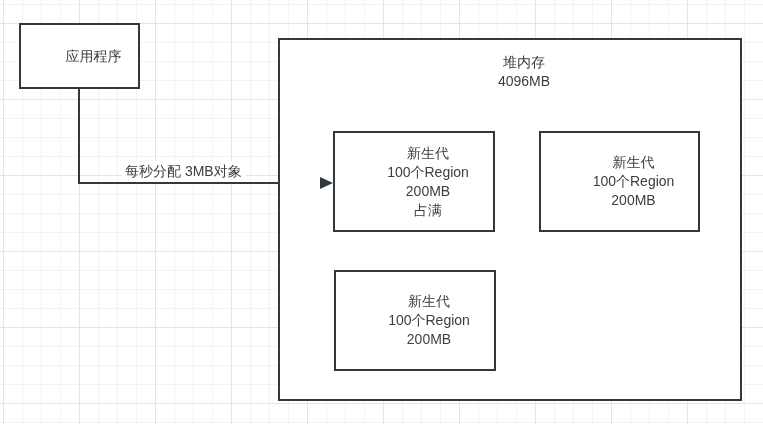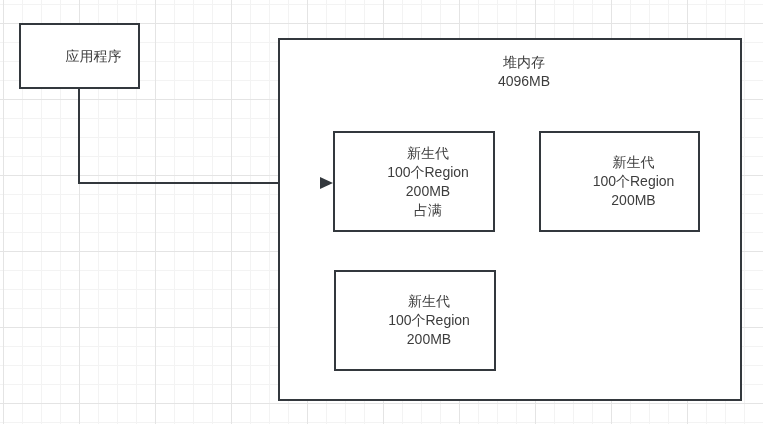--- a/index.html
+++ b/index.html
@@ -80,20 +80,24 @@
 
 <div class="canvas">
 
   <div class="shape app-box">
     <span>应用程序</span>
   </div>
 
   <div class="edge-seg edge-v"></div>
   <div class="edge-seg edge-h"></div>
   <div class="edge-arrowhead"></div>
+  <div class="edge-label">
+    <span>每秒分配</span>
+    <span>3MB对象</span>
+  </div>
 
   <div class="shape heap-box">
     <span>堆内存</span>
     <span>4096MB</span>
   </div>
 
   <div class="shape young-box young-1">
     <span>新生代</span>
     <span>100个Region</span>
     <span>200MB</span>

